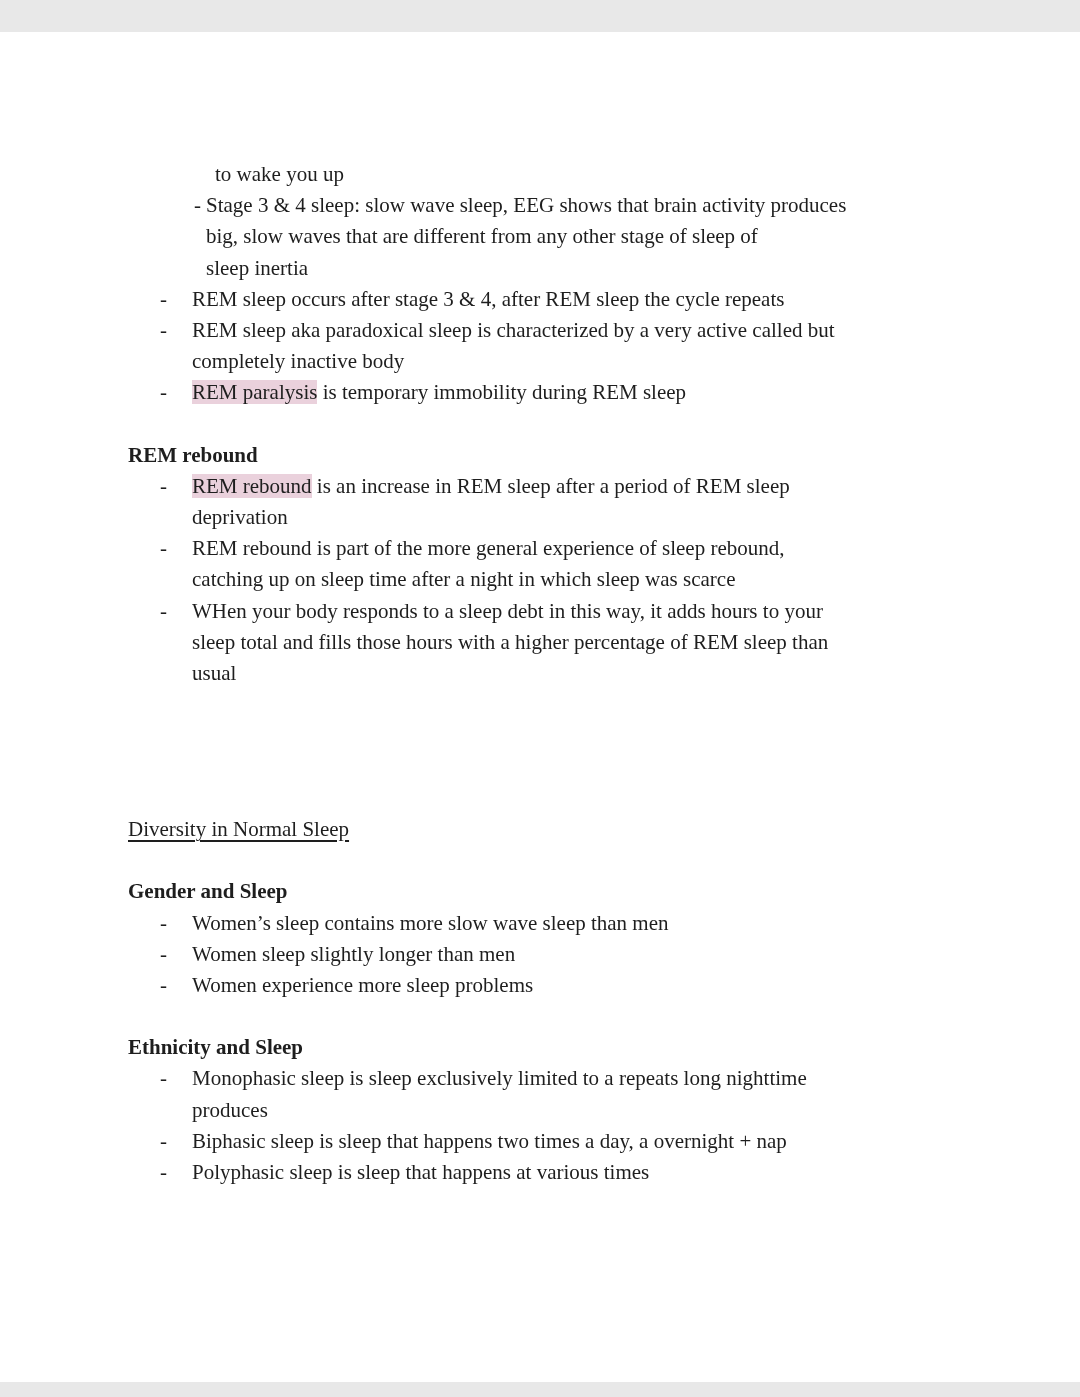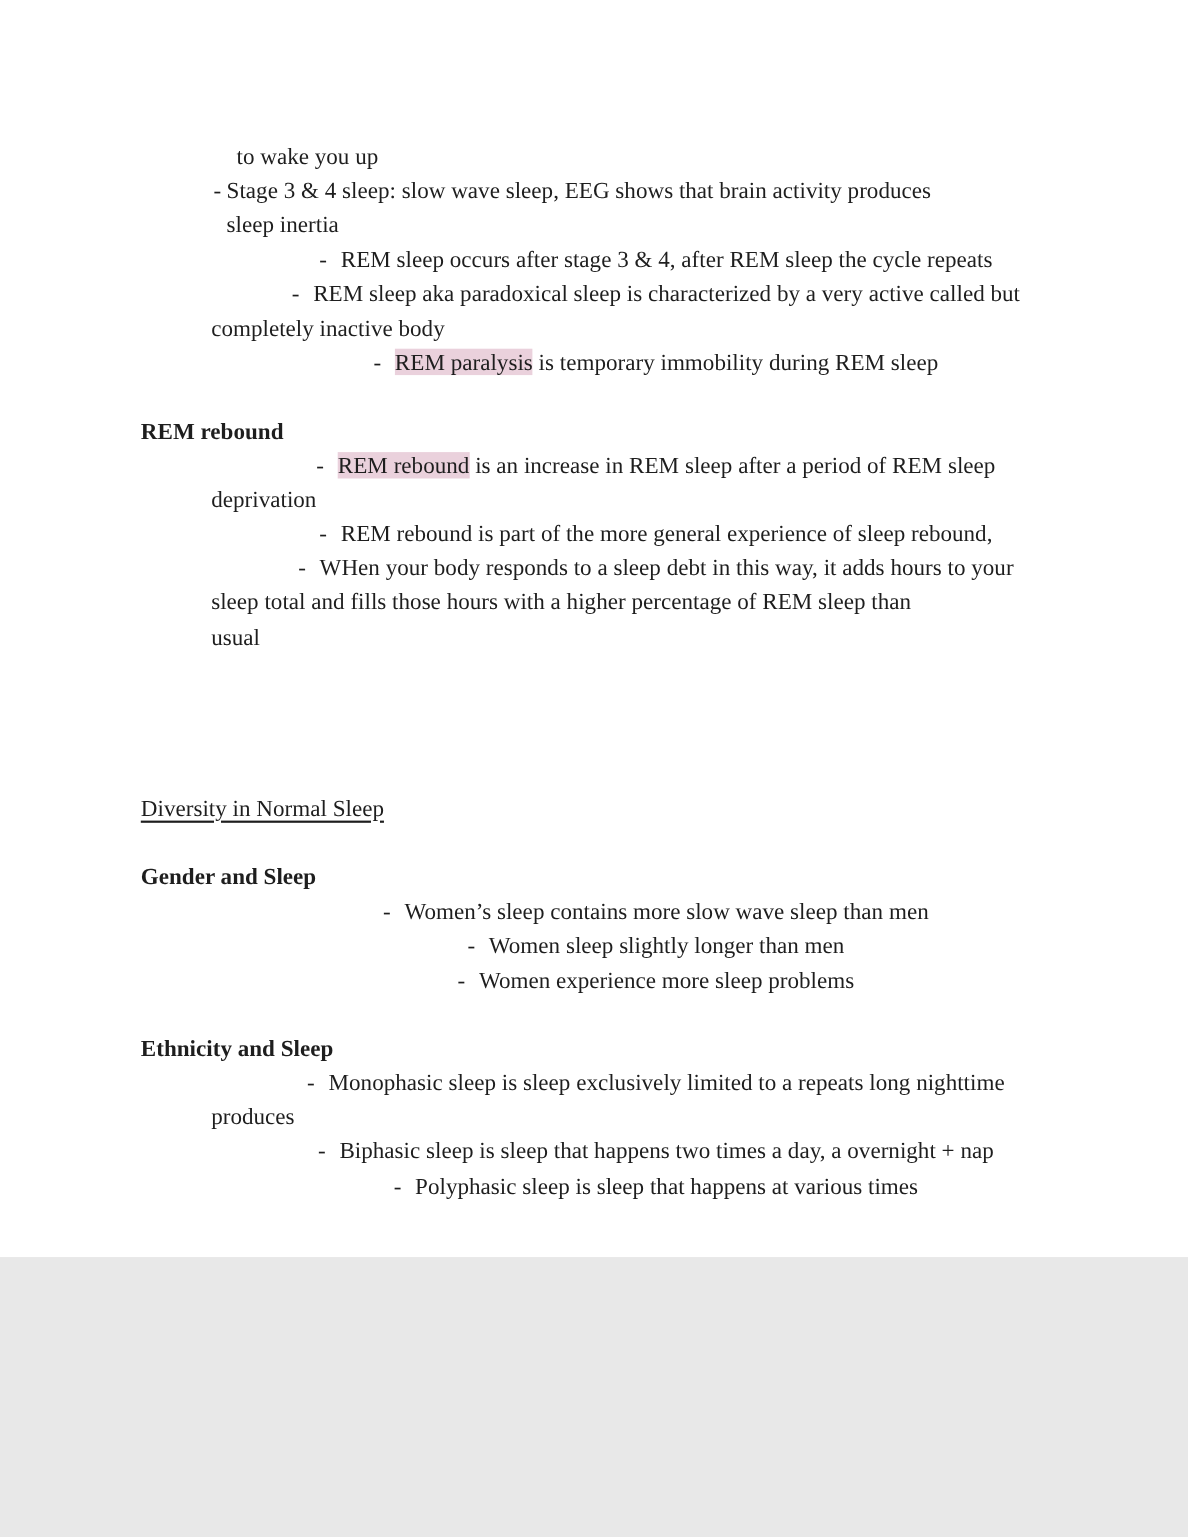--- a/index.html
+++ b/index.html
@@ -1,72 +1,75 @@
 <!DOCTYPE html>
 <html style="--page-bg: #ffffff; --text: #1e1e1e; --hl: #ead1dc;"><head>
 <meta charset="utf-8">
 <style>
   * { margin: 0; padding: 0; box-sizing: border-box; }
   html, body { background: #e8e8e8; }
   .page {
     width: 1080px;
-    height: 1143px;
+    height: 1350px;
     background: var(--page-bg, #ffffff);
     color: var(--text, #1e1e1e);
     font-family: "Liberation Serif", "DejaVu Serif", serif;
     font-size: 21px;
     line-height: 31.2px;
     position: relative;
     overflow: hidden;
+    margin-top: 32px;
   }
   .content { padding: 127px 60px 0 128px; }
   .line { height: 31.2px; white-space: pre; }
   .blank { height: 31.2px; }
 
   
   .cont-l2 { padding-left: 87px; }           
   .b2-first { padding-left: 66px; }          
   .b2-cont { padding-left: 78px; }           
-  .b1-first { padding-left: 32px; text-align: center; }          
+  .b1-first { padding-left: 32px; }          
   .b1-cont { padding-left: 64px; }           
 
   .marker-l1 { display: inline-block; width: 32px; }
   .marker-l2 { display: inline-block; width: 12px; }
 
   .h-bold { font-weight: bold; }
   .h-underline { text-decoration: underline; text-underline-offset: 4px; text-decoration-thickness: 1.5px; }
 
   .hl { background: var(--hl, #ead1dc); }
 </style>
 </head>
 <body>
 
 <div class="page">
   <div class="content">
 
     <div class="line cont-l2"><span>to wake you up</span></div>
 
     <div class="line b2-first"><span class="marker-l2">-</span><span>Stage 3 &amp; 4 sleep: slow wave sleep, EEG shows that brain activity produces</span></div>
+    <div class="line b2-cont"><span>big, slow waves that are different from any other stage of sleep of</span></div>
     <div class="line b2-cont"><span>sleep inertia</span></div>
 
     <div class="line b1-first"><span class="marker-l1">-</span><span>REM sleep occurs after stage 3 &amp; 4, after REM sleep the cycle repeats</span></div>
 
     <div class="line b1-first"><span class="marker-l1">-</span><span>REM sleep aka paradoxical sleep is characterized by a very active called but</span></div>
     <div class="line b1-cont"><span>completely inactive body</span></div>
 
     <div class="line b1-first"><span class="marker-l1">-</span><span class="hl">REM paralysis</span><span> is temporary immobility during REM sleep</span></div>
 
     <div class="blank"></div>
 
     <div class="line h-bold"><span>REM rebound</span></div>
 
     <div class="line b1-first"><span class="marker-l1">-</span><span class="hl">REM rebound</span><span> is an increase in REM sleep after a period of REM sleep</span></div>
     <div class="line b1-cont"><span>deprivation</span></div>
 
     <div class="line b1-first"><span class="marker-l1">-</span><span>REM rebound is part of the more general experience of sleep rebound,</span></div>
+    <div class="line b1-cont"><span>catching up on sleep time after a night in which sleep was scarce</span></div>
 
     <div class="line b1-first"><span class="marker-l1">-</span><span>WHen your body responds to a sleep debt in this way, it adds hours to your</span></div>
     <div class="line b1-cont"><span>sleep total and fills those hours with a higher percentage of REM sleep than</span></div>
     <div class="line b1-cont"><span>usual</span></div>
 
     <div class="blank"></div>
     <div class="blank"></div>
     <div class="blank"></div>
     <div class="blank"></div>
 

